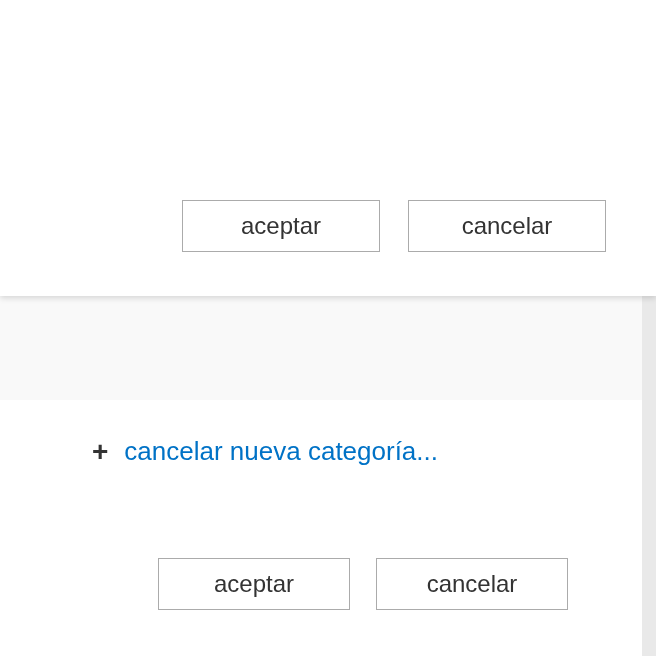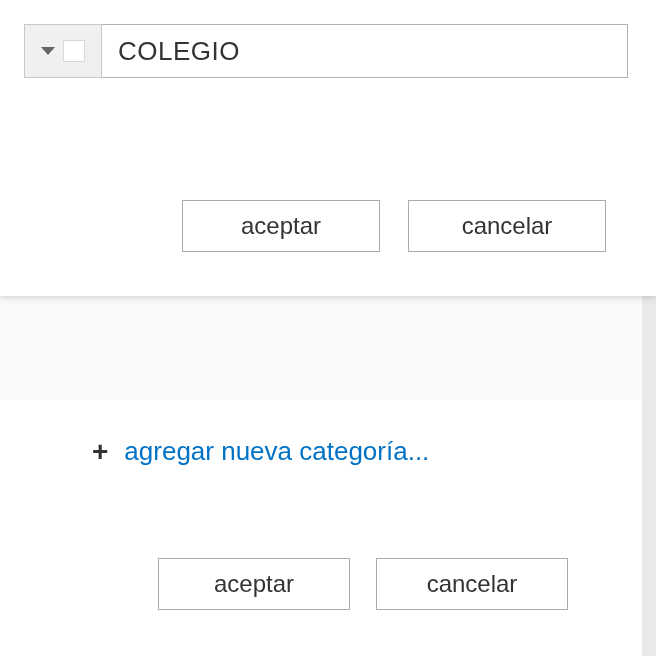--- a/index.html
+++ b/index.html
@@ -126,37 +126,30 @@
     display: flex;
     align-items: center;
     justify-content: center;
     font-weight: 300;
   }
 </style>
 </head>
 <body>
 
 <div class="panel-top">
-  <div class="input-row">
-    <div class="color-picker">
-      <span class="caret"></span>
-      <span class="swatch"></span>
-    </div>
-    <input type="text" class="category-input" value="COLEGIO" style="">
-  </div>
   <div class="buttons-row">
     <button class="btn">aceptar</button>
     <button class="btn">cancelar</button>
   </div>
 </div>
 
 <div class="mid-strip"></div>
 
 <div class="panel-bottom">
   <div class="add-row">
     <span class="plus-icon">+</span>
-    <span class="add-link">agregar nueva categoría...</span>
+    <span class="add-link">cancelar nueva categoría...</span>
   </div>
   <div class="buttons-row-bottom">
     <button class="btn2">aceptar</button>
     <button class="btn2">cancelar</button>
   </div>
 </div>
 
 </body></html>

